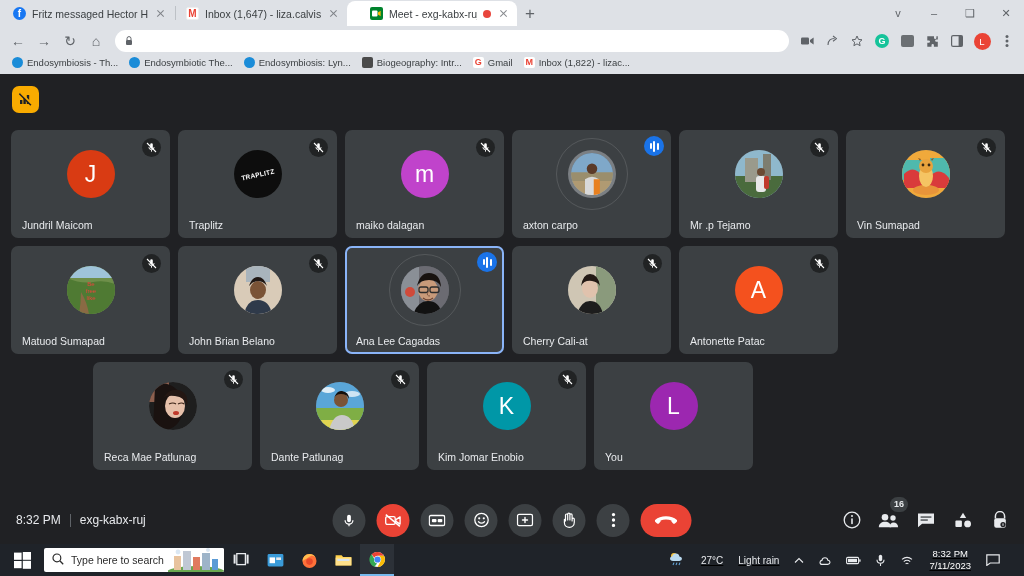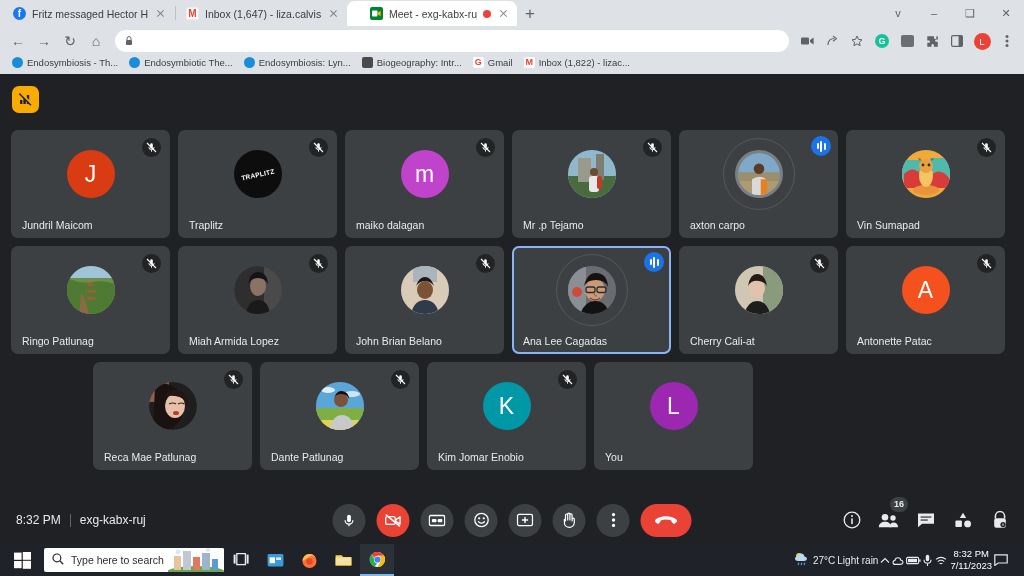--- a/index.html
+++ b/index.html
@@ -105,21 +105,21 @@
 
   
   .taskbar { position:absolute; left:0; bottom:0; width:1024px; height:32px; background:#1f2329;
              display:flex; align-items:center; }
   .startbtn { width:44px; height:32px; display:flex; align-items:center; justify-content:center; }
   .searchbox { width:180px; height:24px; background:#fff; border-radius:2px; display:flex;
                align-items:center; gap:7px; padding:0 8px; position:relative; overflow:hidden; }
   .searchbox .sp { font-size:10.5px; color:#2b2b2b; white-space:nowrap; }
   .tb-app { width:34px; height:32px; display:flex; align-items:center; justify-content:center; }
   .tb-app.active { background:#2c3138; border-bottom:2px solid #76b9ed; }
-  .tray { position:absolute; right:0; display:flex; align-items:center; gap:2px; padding-right:16px; }
+  .tray { position:absolute; right:0; display:flex; align-items:center; gap:15px; padding-right:24px;text-decoration:underline; }
   .tray-text { font-size:10px; color:#e8eaed; white-space:nowrap; }
   .tray-ic { font-size:10px; color:#e8eaed; display:flex; align-items:center; }
   .clock { font-size:9.5px; color:#fff; line-height:1.25; text-align:center; }
 </style>
 </head>
 <body>
 
 <div class="screen">
 
   <div class="chrome">
@@ -303,20 +303,42 @@
           </div>
           <div class="av-wrap">
             <div class="avatar" style="background:#c043cb;">
               <span>m</span>
             </div>
           </div>
           <div class="tile-name">maiko dalagan</div>
         </div>
 
         <div class="tile">
+          <div class="speak-badge">
+              <i></i>
+              <i></i>
+              <i></i>
+            </div>
+          <div class="av-wrap">
+            <div class="ring"></div>
+            <div class="avatar photo" style="border:3px solid rgba(255,255,255,.18);">
+              <svg width="48" height="48" viewBox="0 0 48 48">
+                  <rect width="48" height="48" fill="#7fa8c9"></rect>
+                  <rect y="22" width="48" height="10" fill="#9a8e6d"></rect>
+                  <rect y="32" width="48" height="16" fill="#b09a72"></rect>
+                  <circle cx="24" cy="18" r="6" fill="#5b3a28"></circle>
+                  <path d="M16 30 q8-6 16 0 v18 h-16z" fill="#d9d9d9"></path>
+                  <rect x="26" y="30" width="7" height="18" fill="#e8801f"></rect>
+                </svg>
+            </div>
+          </div>
+          <div class="tile-name">axton carpo</div>
+        </div>
+
+        <div class="tile">
           <div class="mic-off">
             <svg width="11" height="11" viewBox="0 0 11 11">
                 <path d="M5.5 1.2a1.3 1.3 0 0 1 1.3 1.3v3a1.3 1.3 0 0 1-2.6 0v-3A1.3 1.3 0 0 1 5.5 1.2z" fill="#fff"></path>
                 <path d="M2.9 5.1a2.6 2.6 0 0 0 5.2 0" fill="none" stroke="#fff" stroke-width="0.9"></path>
                 <path d="M5.5 7.7v2" stroke="#fff" stroke-width="0.9"></path>
                 <path d="M1 1 L10 10" stroke="#fff" stroke-width="1.1"></path>
               </svg>
           </div>
           <div class="av-wrap">
             <div class="avatar photo">
@@ -325,42 +347,20 @@
                   <rect y="26" width="48" height="22" fill="#4a6b3d"></rect>
                   <rect x="10" y="8" width="13" height="24" fill="#9a9a8c"></rect>
                   <rect x="28" y="4" width="8" height="26" fill="#7d7d70"></rect>
                   <circle cx="26" cy="22" r="4" fill="#6b4a33"></circle>
                   <rect x="21" y="26" width="10" height="16" rx="3" fill="#e8e8e8"></rect>
                   <rect x="29" y="26" width="5" height="13" rx="2" fill="#c0392b"></rect>
                 </svg>
             </div>
           </div>
           <div class="tile-name">Mr .p Tejamo</div>
-        </div>
-
-        <div class="tile">
-          <div class="speak-badge">
-              <i></i>
-              <i></i>
-              <i></i>
-            </div>
-          <div class="av-wrap">
-            <div class="ring"></div>
-            <div class="avatar photo" style="border:3px solid rgba(255,255,255,.18);">
-              <svg width="48" height="48" viewBox="0 0 48 48">
-                  <rect width="48" height="48" fill="#7fa8c9"></rect>
-                  <rect y="22" width="48" height="10" fill="#9a8e6d"></rect>
-                  <rect y="32" width="48" height="16" fill="#b09a72"></rect>
-                  <circle cx="24" cy="18" r="6" fill="#5b3a28"></circle>
-                  <path d="M16 30 q8-6 16 0 v18 h-16z" fill="#d9d9d9"></path>
-                  <rect x="26" y="30" width="7" height="18" fill="#e8801f"></rect>
-                </svg>
-            </div>
-          </div>
-          <div class="tile-name">axton carpo</div>
         </div>
 
         <div class="tile">
           <div class="mic-off">
             <svg width="11" height="11" viewBox="0 0 11 11">
                 <path d="M5.5 1.2a1.3 1.3 0 0 1 1.3 1.3v3a1.3 1.3 0 0 1-2.6 0v-3A1.3 1.3 0 0 1 5.5 1.2z" fill="#fff"></path>
                 <path d="M2.9 5.1a2.6 2.6 0 0 0 5.2 0" fill="none" stroke="#fff" stroke-width="0.9"></path>
                 <path d="M5.5 7.7v2" stroke="#fff" stroke-width="0.9"></path>
                 <path d="M1 1 L10 10" stroke="#fff" stroke-width="1.1"></path>
               </svg>
@@ -403,45 +403,23 @@
                   <rect width="48" height="48" fill="#6e8f4a"></rect>
                   <rect width="48" height="12" fill="#9fc4da"></rect>
                   <path d="M0 12 q14 6 26 4 q12-2 22 2 v30 h-48z" fill="#4f7a33"></path>
                   <path d="M14 26 q6 10 8 22 h-10 q2-12 2-22z" fill="#8a6a44"></path>
                   <text x="24" y="20" font-size="6" fill="#e8453c" text-anchor="middle" font-family="Liberation Sans">Be</text>
                   <text x="24" y="27" font-size="6" fill="#e8453c" text-anchor="middle" font-family="Liberation Sans">free</text>
                   <text x="24" y="34" font-size="6" fill="#e8453c" text-anchor="middle" font-family="Liberation Sans">like</text>
                 </svg>
             </div>
           </div>
-          <div class="tile-name">Ringo Patlunag</div>
-        </div>
-
-        <div class="tile">
-          <div class="mic-off">
-            <svg width="11" height="11" viewBox="0 0 11 11">
-                <path d="M5.5 1.2a1.3 1.3 0 0 1 1.3 1.3v3a1.3 1.3 0 0 1-2.6 0v-3A1.3 1.3 0 0 1 5.5 1.2z" fill="#fff"></path>
-                <path d="M2.9 5.1a2.6 2.6 0 0 0 5.2 0" fill="none" stroke="#fff" stroke-width="0.9"></path>
-                <path d="M5.5 7.7v2" stroke="#fff" stroke-width="0.9"></path>
-                <path d="M1 1 L10 10" stroke="#fff" stroke-width="1.1"></path>
-              </svg>
-          </div>
-          <div class="av-wrap">
-            <div class="avatar photo">
-              <svg width="48" height="48" viewBox="0 0 48 48">
-                  <rect width="48" height="48" fill="#2e2e2e"></rect>
-                  <rect x="30" width="18" height="48" fill="#4a4a4a"></rect>
-                  <ellipse cx="24" cy="20" rx="8" ry="10" fill="#8a7264"></ellipse>
-                  <path d="M14 18 q2-12 10-12 q9 0 10 12 q-3-6-10-6 q-7 0-10 6z" fill="#141414"></path>
-                  <path d="M12 48 q2-14 12-14 q10 0 12 14z" fill="#1a1a1a"></path>
-                </svg>
-            </div>
-          </div>
-          <div class="tile-name">Miah Armida Lopez</div>
-        </div>
+          <div class="tile-name">Matuod Sumapad</div>
+        </div>
+
 
         <div class="tile">
           <div class="mic-off">
             <svg width="11" height="11" viewBox="0 0 11 11">
                 <path d="M5.5 1.2a1.3 1.3 0 0 1 1.3 1.3v3a1.3 1.3 0 0 1-2.6 0v-3A1.3 1.3 0 0 1 5.5 1.2z" fill="#fff"></path>
                 <path d="M2.9 5.1a2.6 2.6 0 0 0 5.2 0" fill="none" stroke="#fff" stroke-width="0.9"></path>
                 <path d="M5.5 7.7v2" stroke="#fff" stroke-width="0.9"></path>
                 <path d="M1 1 L10 10" stroke="#fff" stroke-width="1.1"></path>
               </svg>
           </div>

